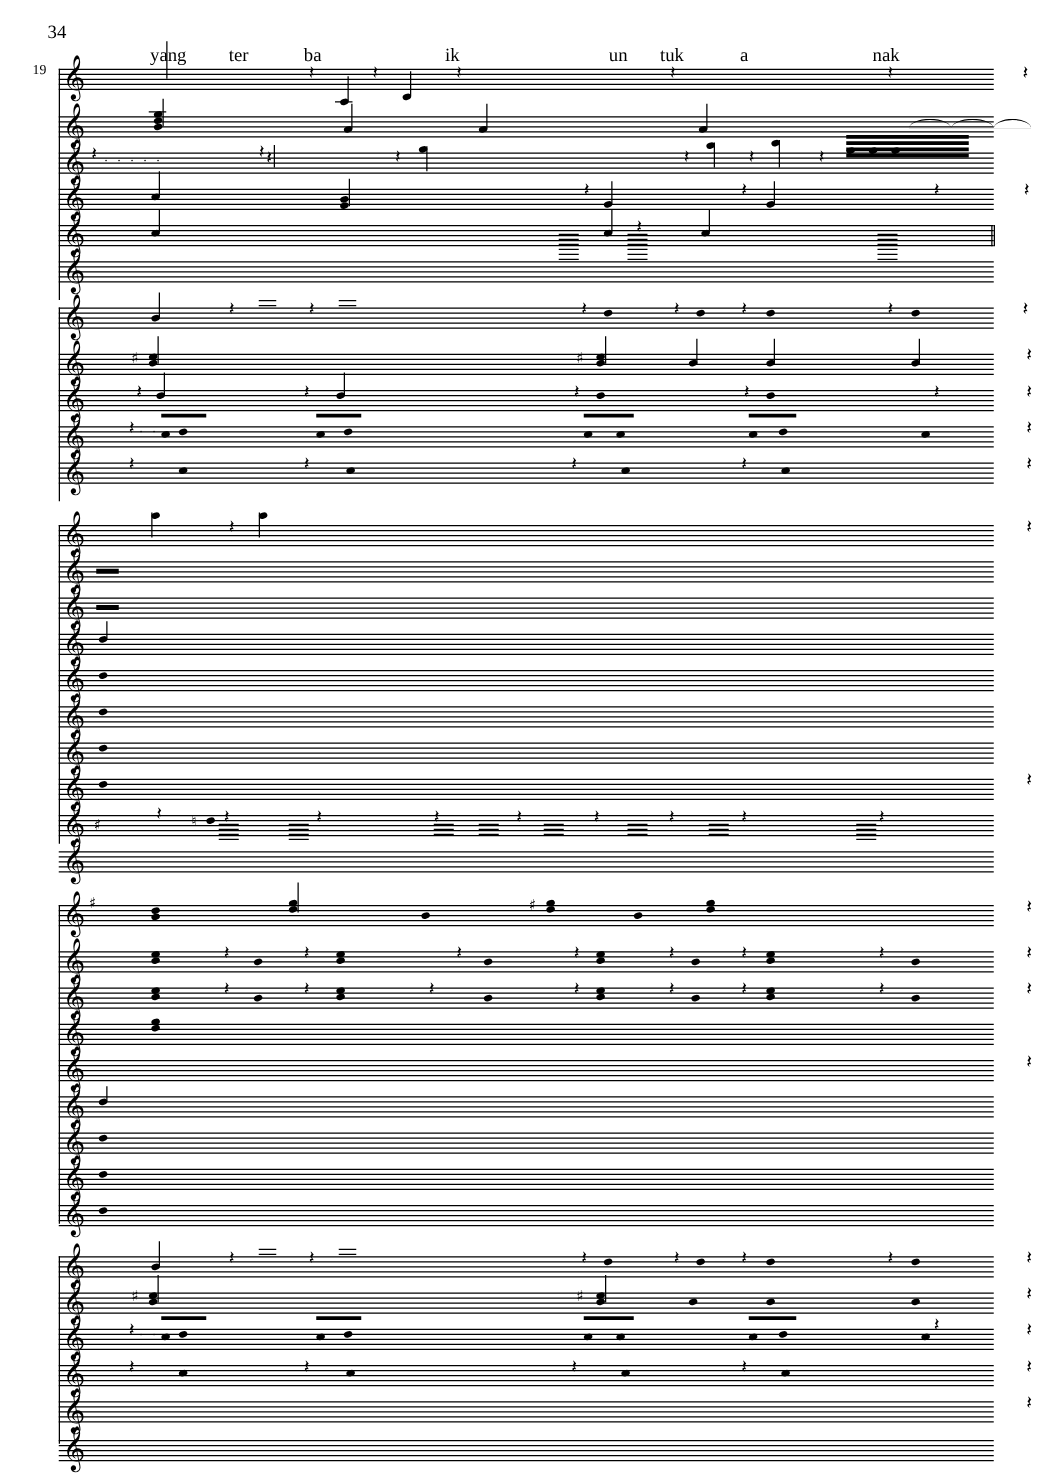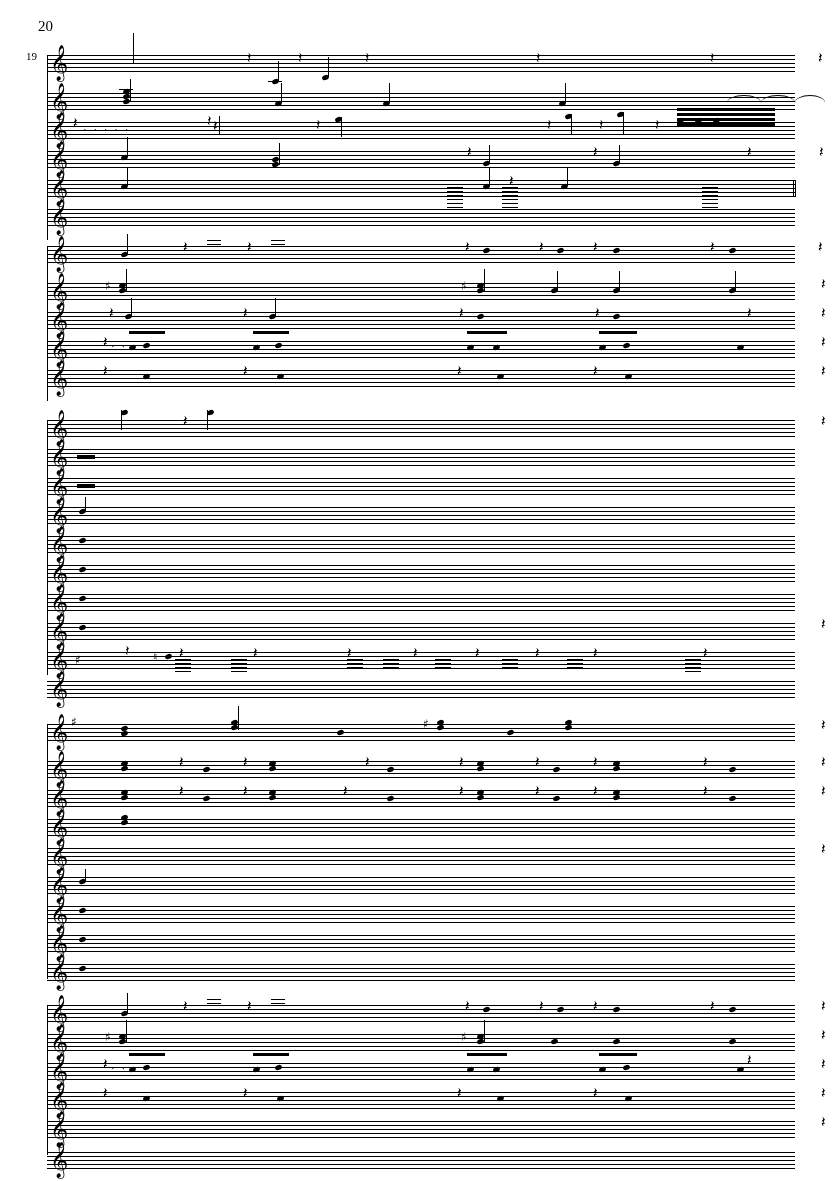--- a/index.html
+++ b/index.html
@@ -39,22 +39,32 @@
   .acc{position:absolute;font-size:12px;line-height:1;font-family:"DejaVu Sans",sans-serif;}
   .dots{position:absolute;font-size:11px;letter-spacing:2px;}
   .tie{position:absolute;border-top:1.4px solid #000;border-radius:50%/100% 100% 0 0;height:7px;}
   .mrest{position:absolute;height:4px;background:#000;}
 </style>
 </head>
 <body>
 
 <div class="page">
 
-  <div class="pagenum">20</div>
-
+  <div class="pagenum">34</div>
+
+  <div class="lyrics">
+    <span class="lyric" style="left:120px">yang</span>
+    <span class="lyric" style="left:183px">ter</span>
+    <span class="lyric" style="left:243px">ba</span>
+    <span class="lyric" style="left:356px">ik</span>
+    <span class="lyric" style="left:487px">un</span>
+    <span class="lyric" style="left:528px">tuk</span>
+    <span class="lyric" style="left:592px">a</span>
+    <span class="lyric" style="left:698px">nak</span>
+  </div>
 
   <div class="measnum" style="left:26px;top:50px">19</div>
 
   <div class="syslink" style="top:55px;height:185px"></div>
 
   <div class="staff" style="top:55px;height:17px">
     <div class="ln"></div>
       <div class="ln"></div>
       <div class="ln"></div>
       <div class="ln"></div>

